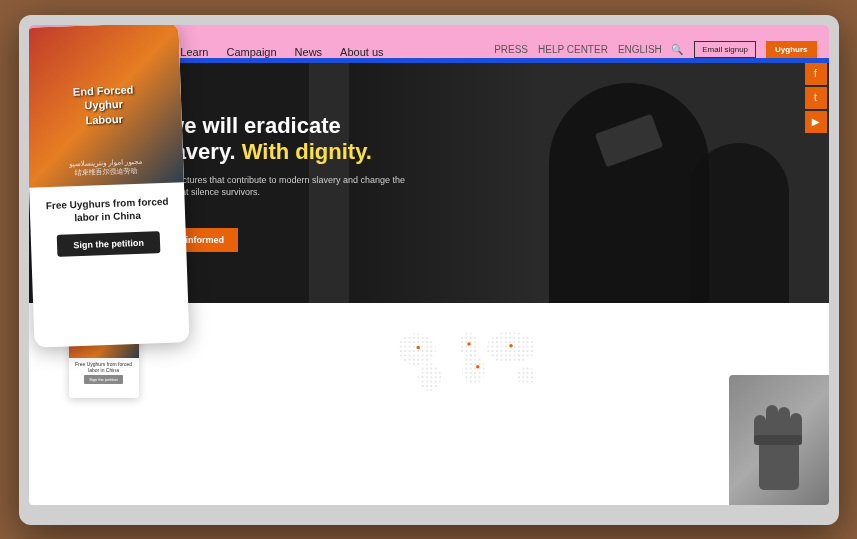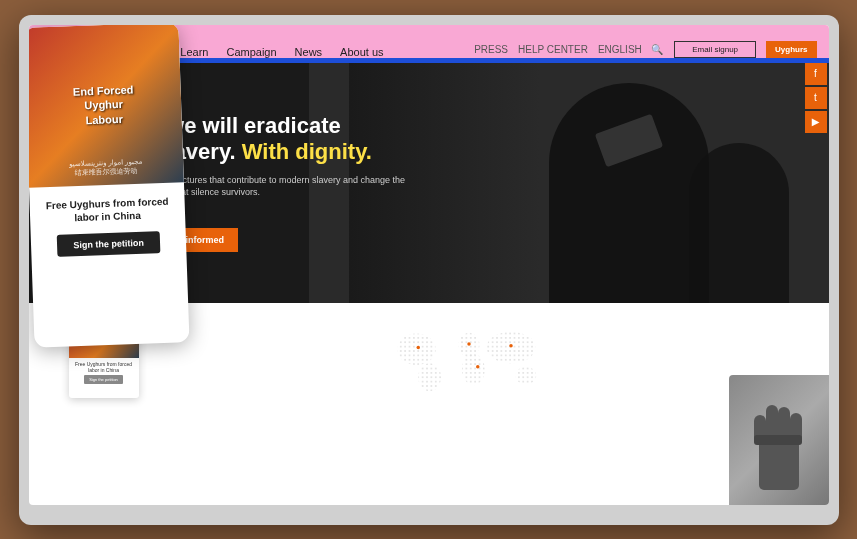--- a/index.html
+++ b/index.html
@@ -98,21 +98,21 @@
     .search-icon-btn {
       font-size: 10px;
       color: #555;
       cursor: pointer;
     }
 
     .email-signup-btn {
       background: transparent;
       border: 1px solid #333;
       font-size: 8px;
-      padding: 3px 17px;
+      padding: 3px 7px;
       cursor: pointer;
       color: #222;
     }
 
     .donate-btn {
       background: #E8620A;
       color: #fff;
       border: none;
       font-size: 8px;
       padding: 4px 9px;

